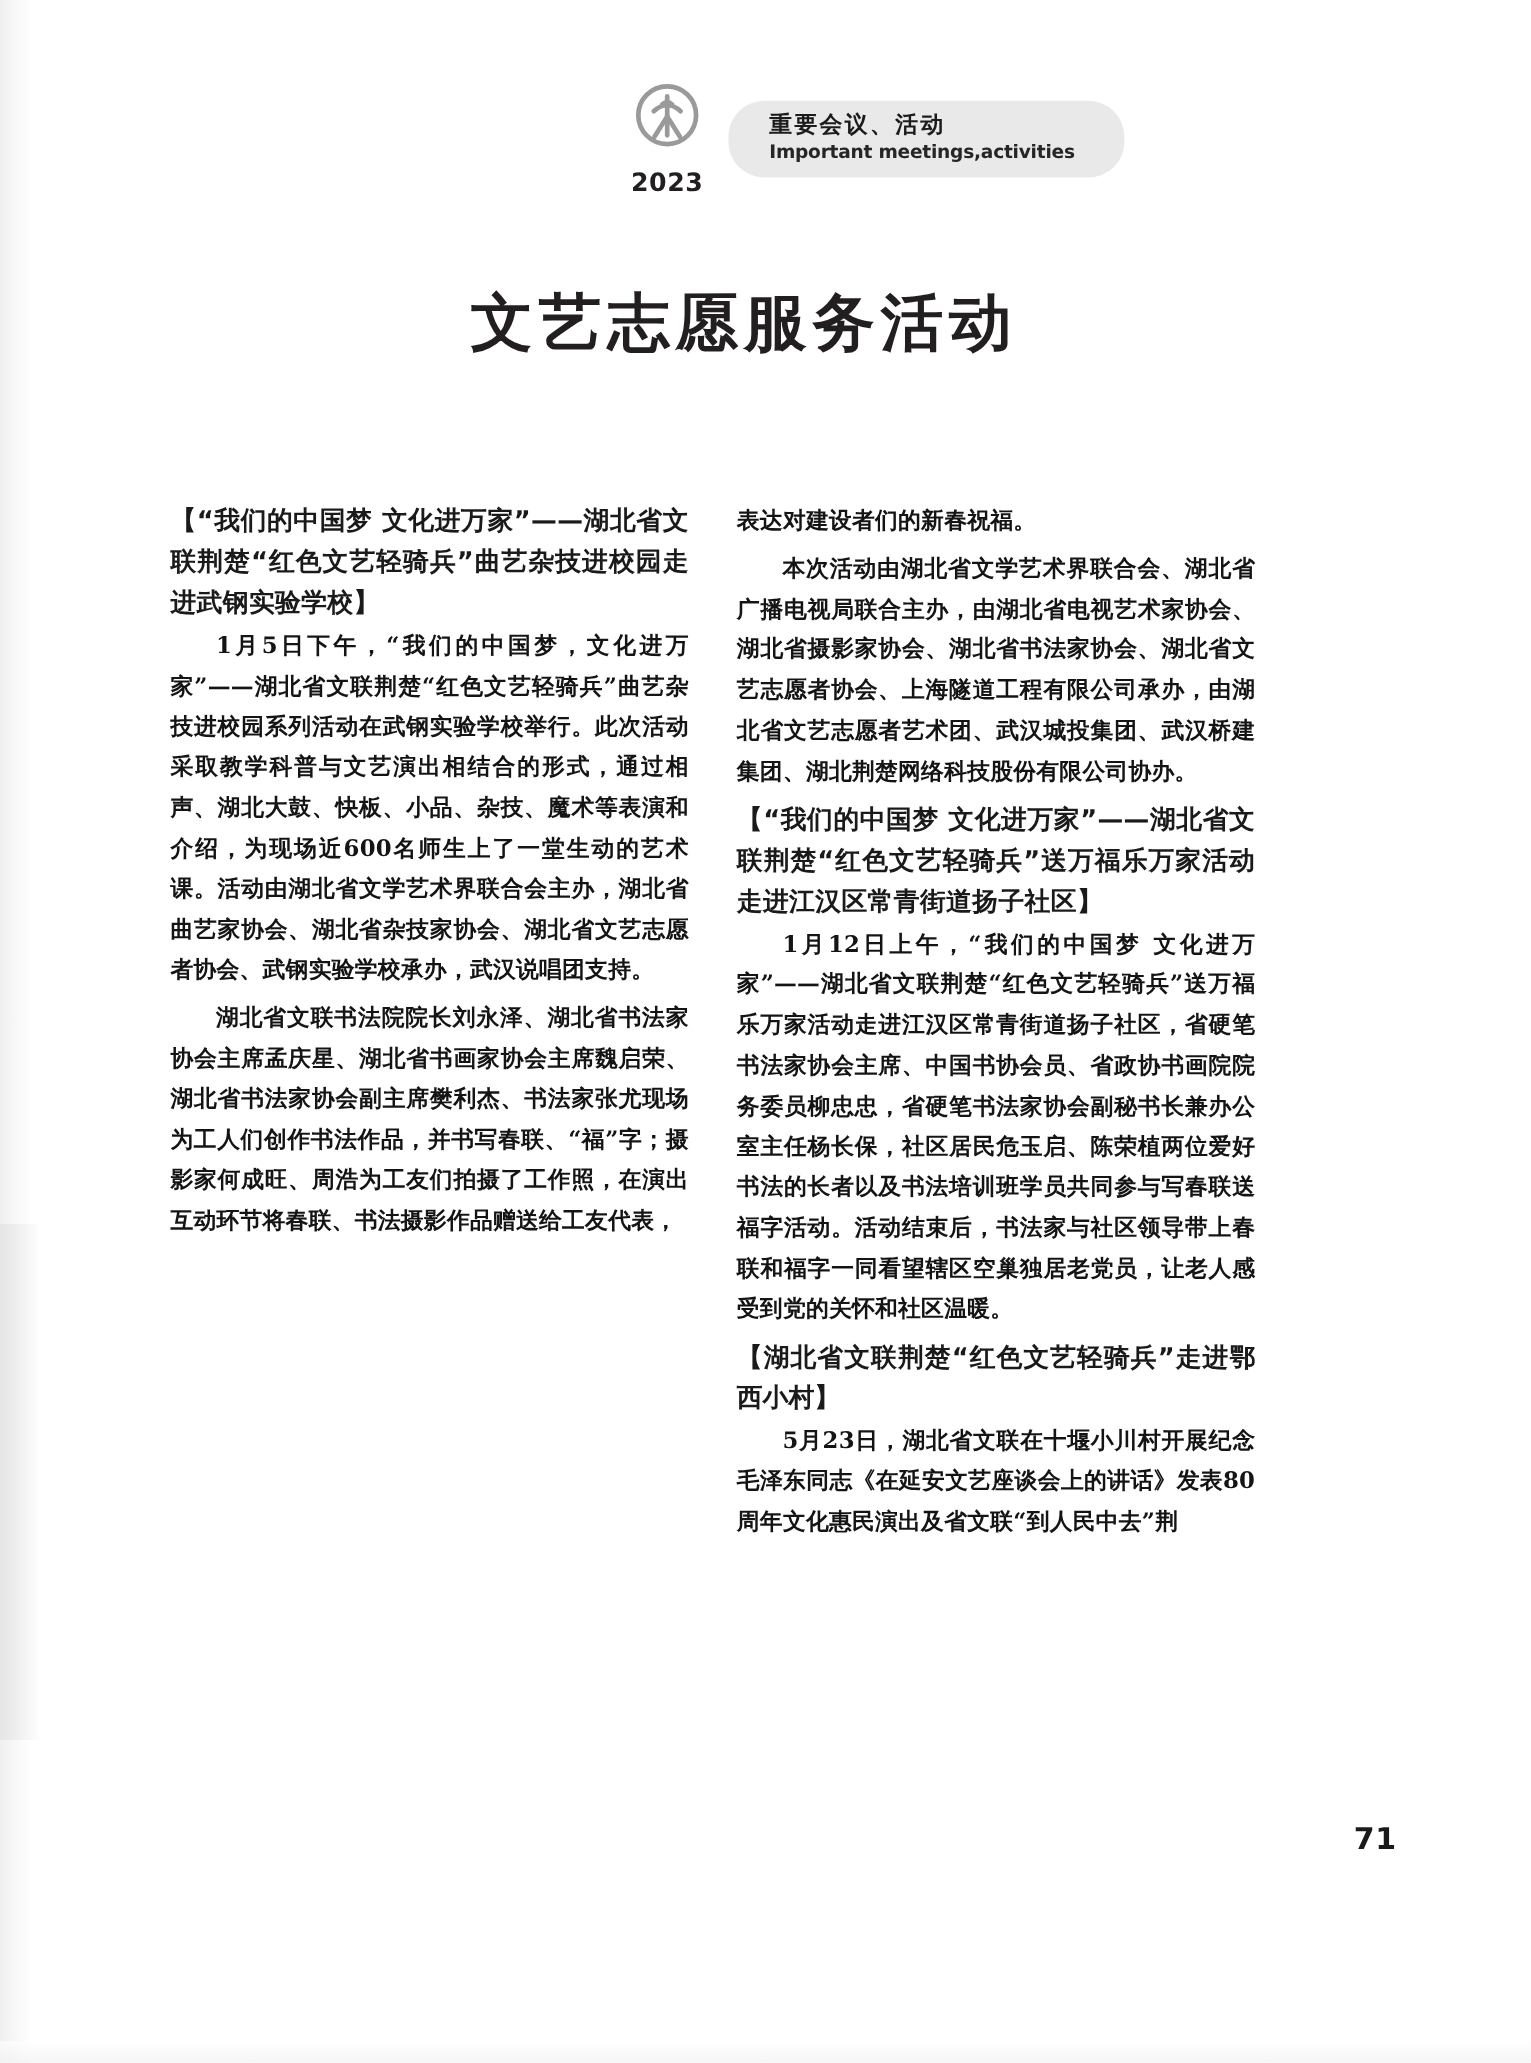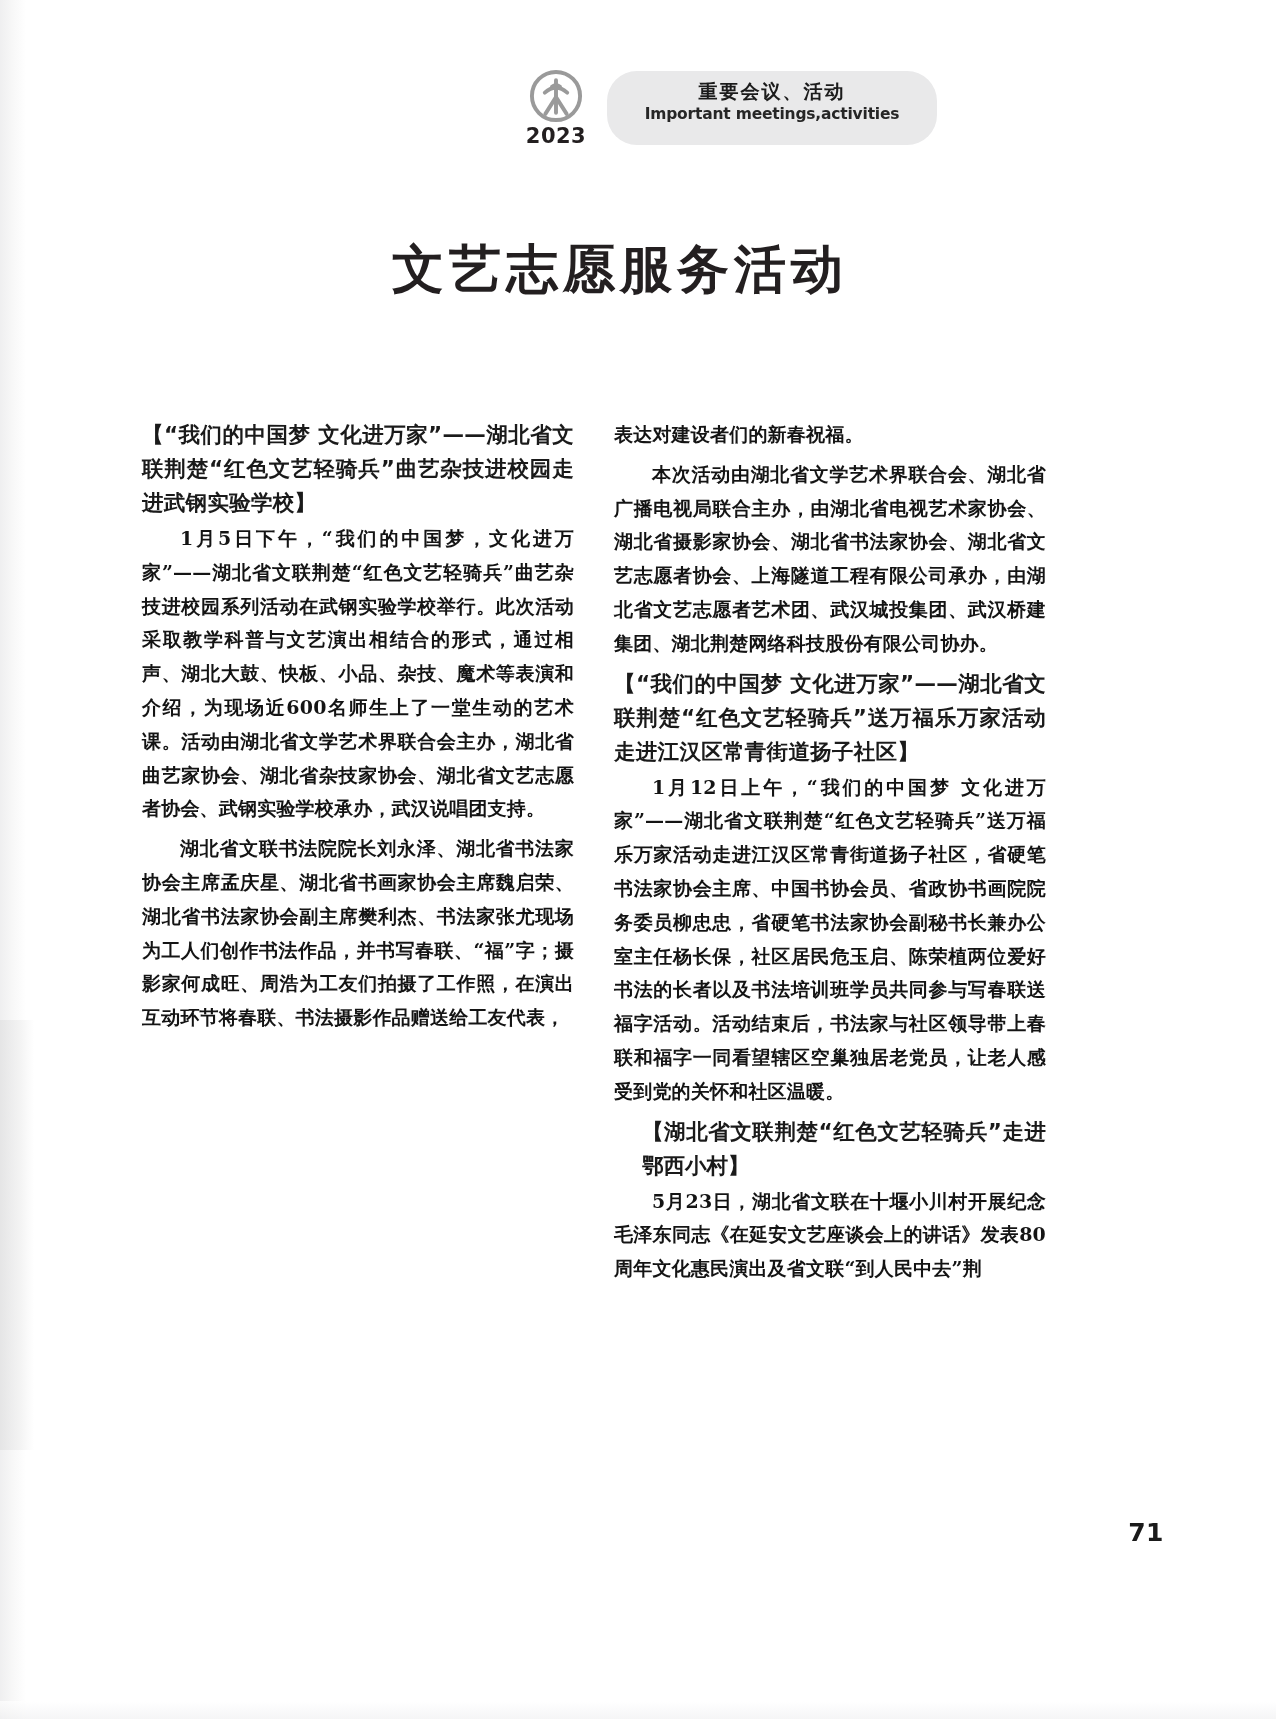--- a/index.html
+++ b/index.html
@@ -70,29 +70,28 @@
   .logo-mark {
     width: 56px;
     height: 56px;
   }
   .logo-year {
     font-family: "DejaVu Sans", sans-serif;
     font-weight: 700;
     font-size: 21px;
     letter-spacing: .5px;
     color: #231f20;
-    margin-top: 0;
+    margin-top: 16px;
   }
   .header-pill {
     background: #e9e9ea;
     border-radius: 30px;
-    padding: 9px 34px 21px 34px;
+    padding: 9px 34px 11px 34px;
     min-width: 330px;
     box-sizing: border-box;
-    text-align: center;
   }
   .header-cn {
     font-family: "DejaVu Sans", "Liberation Sans", sans-serif;
     font-weight: 700;
     font-size: 19px;
     letter-spacing: 2px;
     color: #1b1b1b;
     line-height: 1.25;
   }
   .header-en {
@@ -136,21 +135,21 @@
     font-family: "DejaVu Sans", "Liberation Sans", sans-serif;
     font-weight: 700;
     font-size: 21.5px;
     line-height: 1.58;
     letter-spacing: 0.3px;
     color: #1a1a1a;
     margin: 0 0 2px 0;
     text-align: justify;
     text-justify: inter-character;
   }
-  h2.section-heading.tight { letter-spacing: 0px; margin-left: 28px; }
+  h2.section-heading.tight { letter-spacing: 0px; }
 
   p.body-text {
     font-family: "DejaVu Serif", "Liberation Serif", serif;
     font-weight: 700;
     font-size: 19px;
     line-height: 1.78;
     margin: 0 0 6px 0;
     text-align: justify;
     text-justify: inter-ideograph;
     text-indent: 2em;

